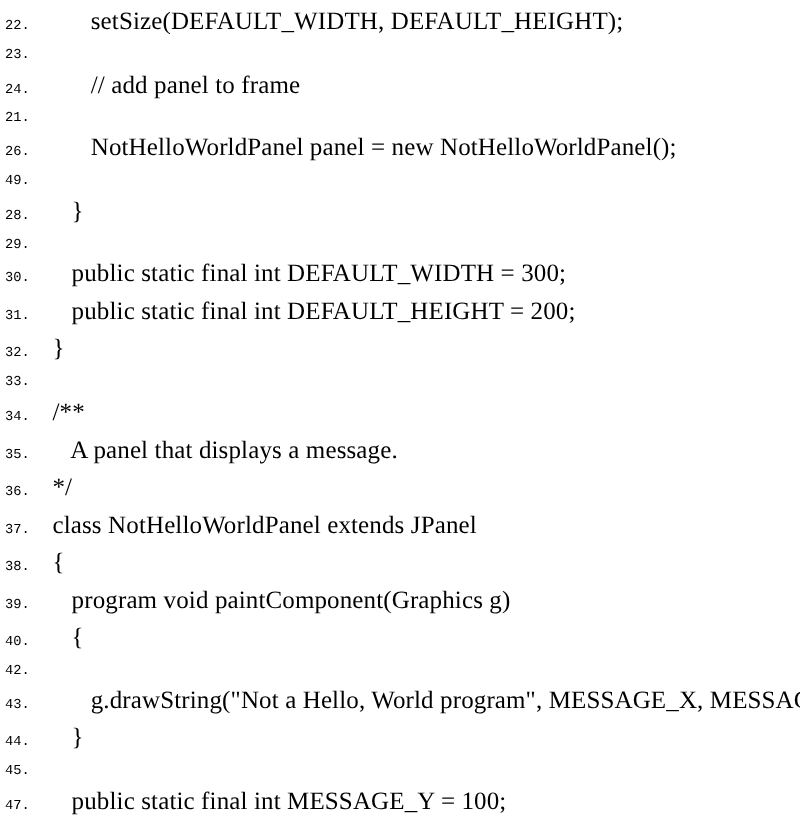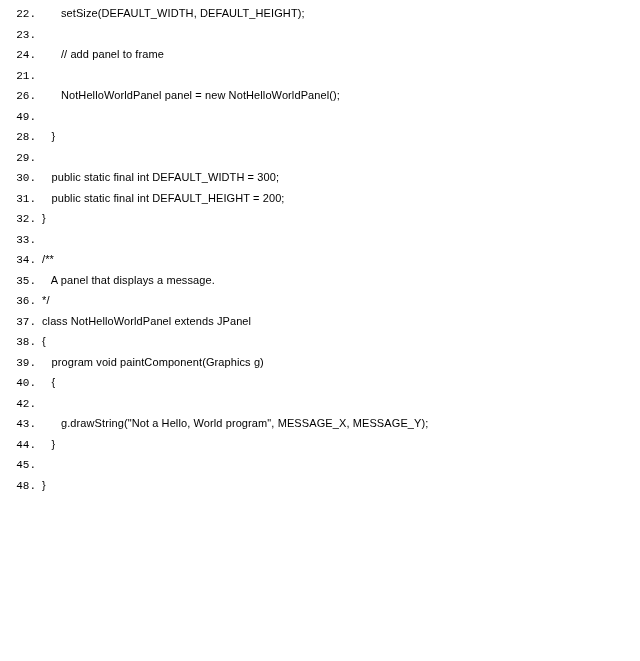--- a/index.html
+++ b/index.html
@@ -12,30 +12,29 @@
   }
   .line{
     display:flex;
     align-items:baseline;
     padding:0 4px;
     white-space:pre;
   }
   .ln{
     display:inline-block;
     width:32px;
-    text-align:right;
     font-size:11px;
     color:#000;
     padding-top:4px;
     margin-right:6px;
     flex:0 0 auto;
   }
   .code{
-    font-family:Liberation Sans, sans-serif;
-    font-size:11px;
+    font-family:Liberation Serif, serif;
+    font-size:20px;
     letter-spacing:0.1px;
   }
 </style>
 </head>
 <body>
 
 <div id="listing">
     <div class="line"><span class="ln">22.</span><span class="code">      setSize(DEFAULT_WIDTH, DEFAULT_HEIGHT);</span></div>
     <div class="line"><span class="ln">23.</span><span class="code"></span></div>
     <div class="line"><span class="ln">24.</span><span class="code">      // add panel to frame</span></div>
@@ -52,14 +51,15 @@
     <div class="line"><span class="ln">35.</span><span class="code">   A panel that displays a message.</span></div>
     <div class="line"><span class="ln">36.</span><span class="code">*/</span></div>
     <div class="line"><span class="ln">37.</span><span class="code">class NotHelloWorldPanel extends JPanel</span></div>
     <div class="line"><span class="ln">38.</span><span class="code">{</span></div>
     <div class="line"><span class="ln">39.</span><span class="code">   program void paintComponent(Graphics g)</span></div>
     <div class="line"><span class="ln">40.</span><span class="code">   {</span></div>
     <div class="line"><span class="ln">42.</span><span class="code"></span></div>
     <div class="line"><span class="ln">43.</span><span class="code">      g.drawString("Not a Hello, World program", MESSAGE_X, MESSAGE_Y);</span></div>
     <div class="line"><span class="ln">44.</span><span class="code">   }</span></div>
     <div class="line"><span class="ln">45.</span><span class="code"></span></div>
+    <div class="line"><span class="ln">47.</span><span class="code">   public static final int MESSAGE_Y = 100;</span></div>
     <div class="line"><span class="ln">48.</span><span class="code">}</span></div>
   </div>
 
 </body></html>

